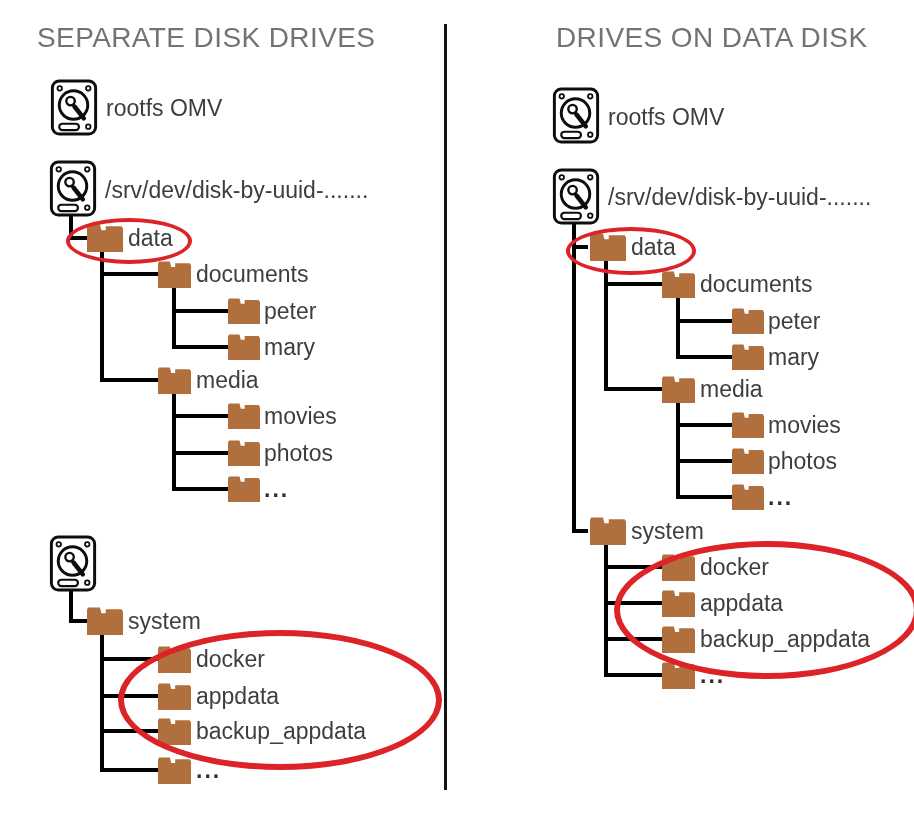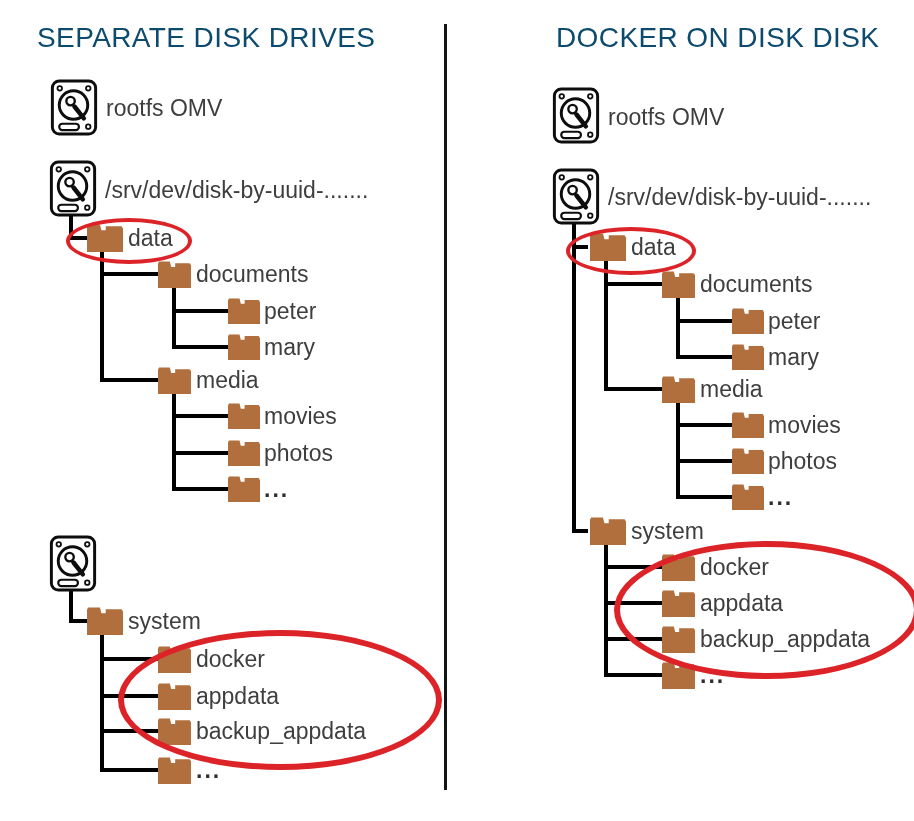--- a/index.html
+++ b/index.html
@@ -1,18 +1,18 @@
 <!DOCTYPE html>
 <html><head>
 <meta charset="utf-8">
 <style>
   html,body{margin:0;padding:0;background:#ffffff;}
   .canvas{position:relative;width:914px;height:821px;background:#ffffff;overflow:hidden;
           font-family:"Liberation Sans",sans-serif;}
-  .title{position:absolute;font-size:28px;line-height:34px;color:#0c4a6e;letter-spacing:.4px;white-space:nowrap;}
+  .title{position:absolute;font-size:28px;line-height:34px;color:#737373;letter-spacing:.4px;white-space:nowrap;}
   .lbl{position:absolute;font-size:23px;line-height:30px;color:#3e3e3e;white-space:nowrap;}
   .dots{letter-spacing:2px;font-weight:bold;color:#2f2f2f;}
   .line{position:absolute;background:#000;z-index:1;}
   .folder{position:absolute;background:#b06f3c;z-index:2;
           clip-path:polygon(0 100%,0 10%,3% 2%,36% 2%,40% 22%,52% 22%,52% 8%,96% 8%,100% 16%,100% 100%);}
   .disk{position:absolute;width:48px;height:57px;z-index:2;}
   .ring{position:absolute;border:4px solid #dc2328;border-radius:50%;z-index:6;background:transparent;}
   .thick{border-width:6px;}
   .divider{position:absolute;background:#141414;z-index:0;}
 </style>
@@ -110,21 +110,21 @@
   <div class="lbl" style="left:196px;top:681px">appdata</div>
 
   <div class="folder" style="left:158px;top:718px;width:33px;height:27px"></div>
   <div class="lbl" style="left:196px;top:716px">backup_appdata</div>
 
   <div class="folder" style="left:158px;top:757px;width:33px;height:27px"></div>
   <div class="lbl dots" style="left:196px;top:755px">...</div>
 
   <div class="ring thick" style="left:118px;top:630px;width:312px;height:128px"></div>
 
-  <div class="title" style="left:556px;top:21px">DOCKER ON DISK DISK</div>
+  <div class="title" style="left:556px;top:21px">DRIVES ON DATA DISK</div>
 
   <svg class="disk" style="left:552px;top:87px">
       <use href="#hdd"></use>
     </svg>
   <div class="lbl" style="left:608px;top:102px">rootfs OMV</div>
 
   <svg class="disk" style="left:552px;top:168px">
       <use href="#hdd"></use>
     </svg>
   <div class="lbl" style="left:608px;top:182px">/srv/dev/disk-by-uuid-.......</div>

